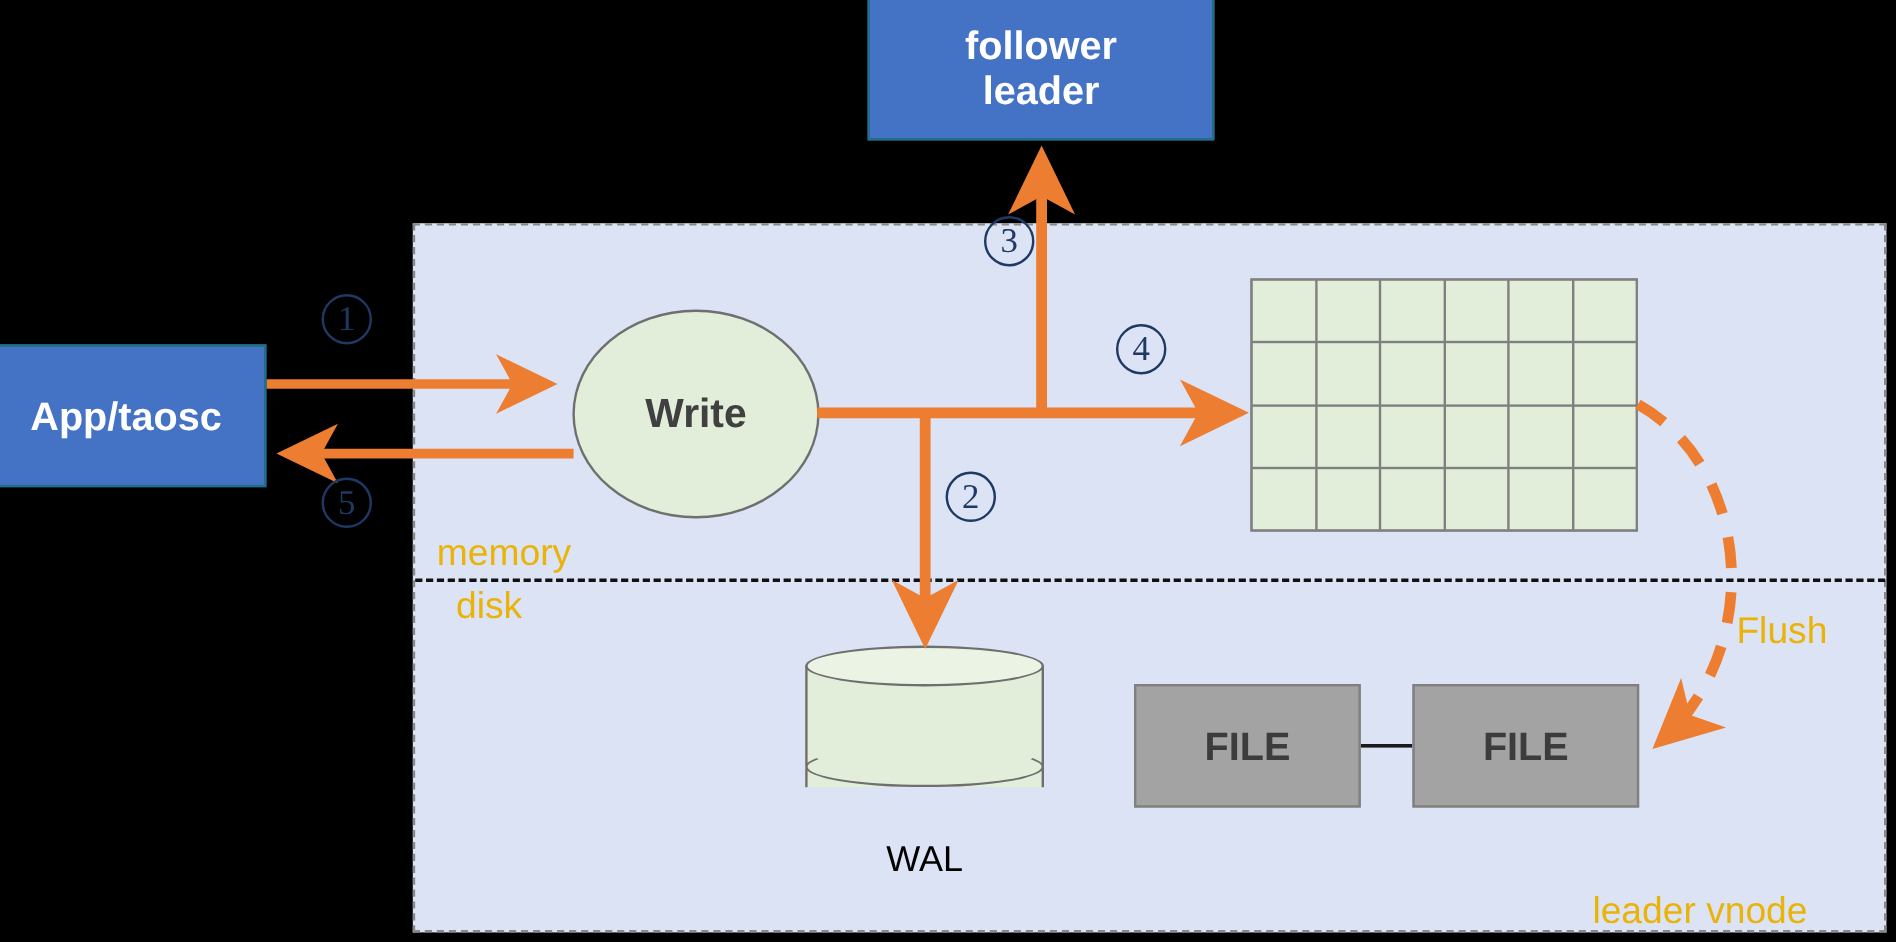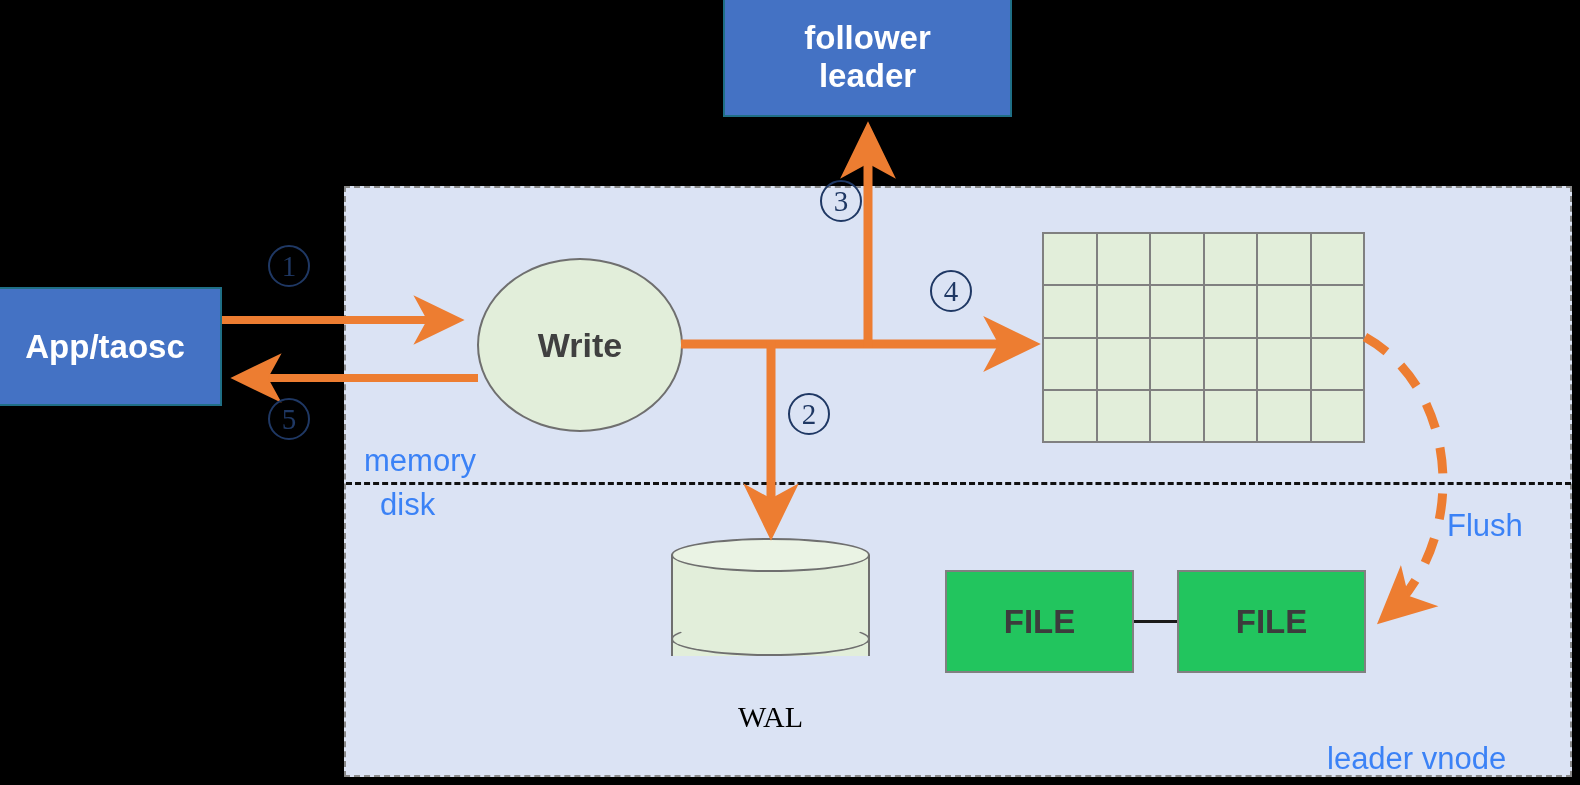--- a/index.html
+++ b/index.html
@@ -132,30 +132,29 @@
     box-sizing: border-box;
   }
   #wal-label {
     position: absolute;
     left: 671px;
     top: 700px;
     width: 199px;
     text-align: center;
     font-size: 30px;
     color: #000000;
-    font-family: Liberation Serif, serif;
   }
 
   
   .file-box {
     position: absolute;
     top: 570px;
     width: 189px;
     height: 103px;
-    background: #22c55e;
+    background: #a3a3a3;
     border: 2px solid #808080;
     box-sizing: border-box;
     display: flex;
     align-items: center;
     justify-content: center;
     font-size: 33px;
     font-weight: bold;
     color: #3c3c3c;
   }
   #file-box-1 { left: 945px; }
@@ -166,21 +165,21 @@
     top: 620px;
     width: 43px;
     height: 3px;
     background: #1a1a1a;
   }
 
   
   .plain-label {
     position: absolute;
     font-size: 31px;
-    color: #3b82f6;
+    color: #eab308;
     white-space: nowrap;
   }
   #memory-label { left: 364px; top: 443px; }
   #disk-label   { left: 380px; top: 487px; }
   #flush-label  { left: 1447px; top: 508px; }
   #leader-label { left: 1327px; top: 741px; }
 
   
   #mem-disk-divider {
     position: absolute;

